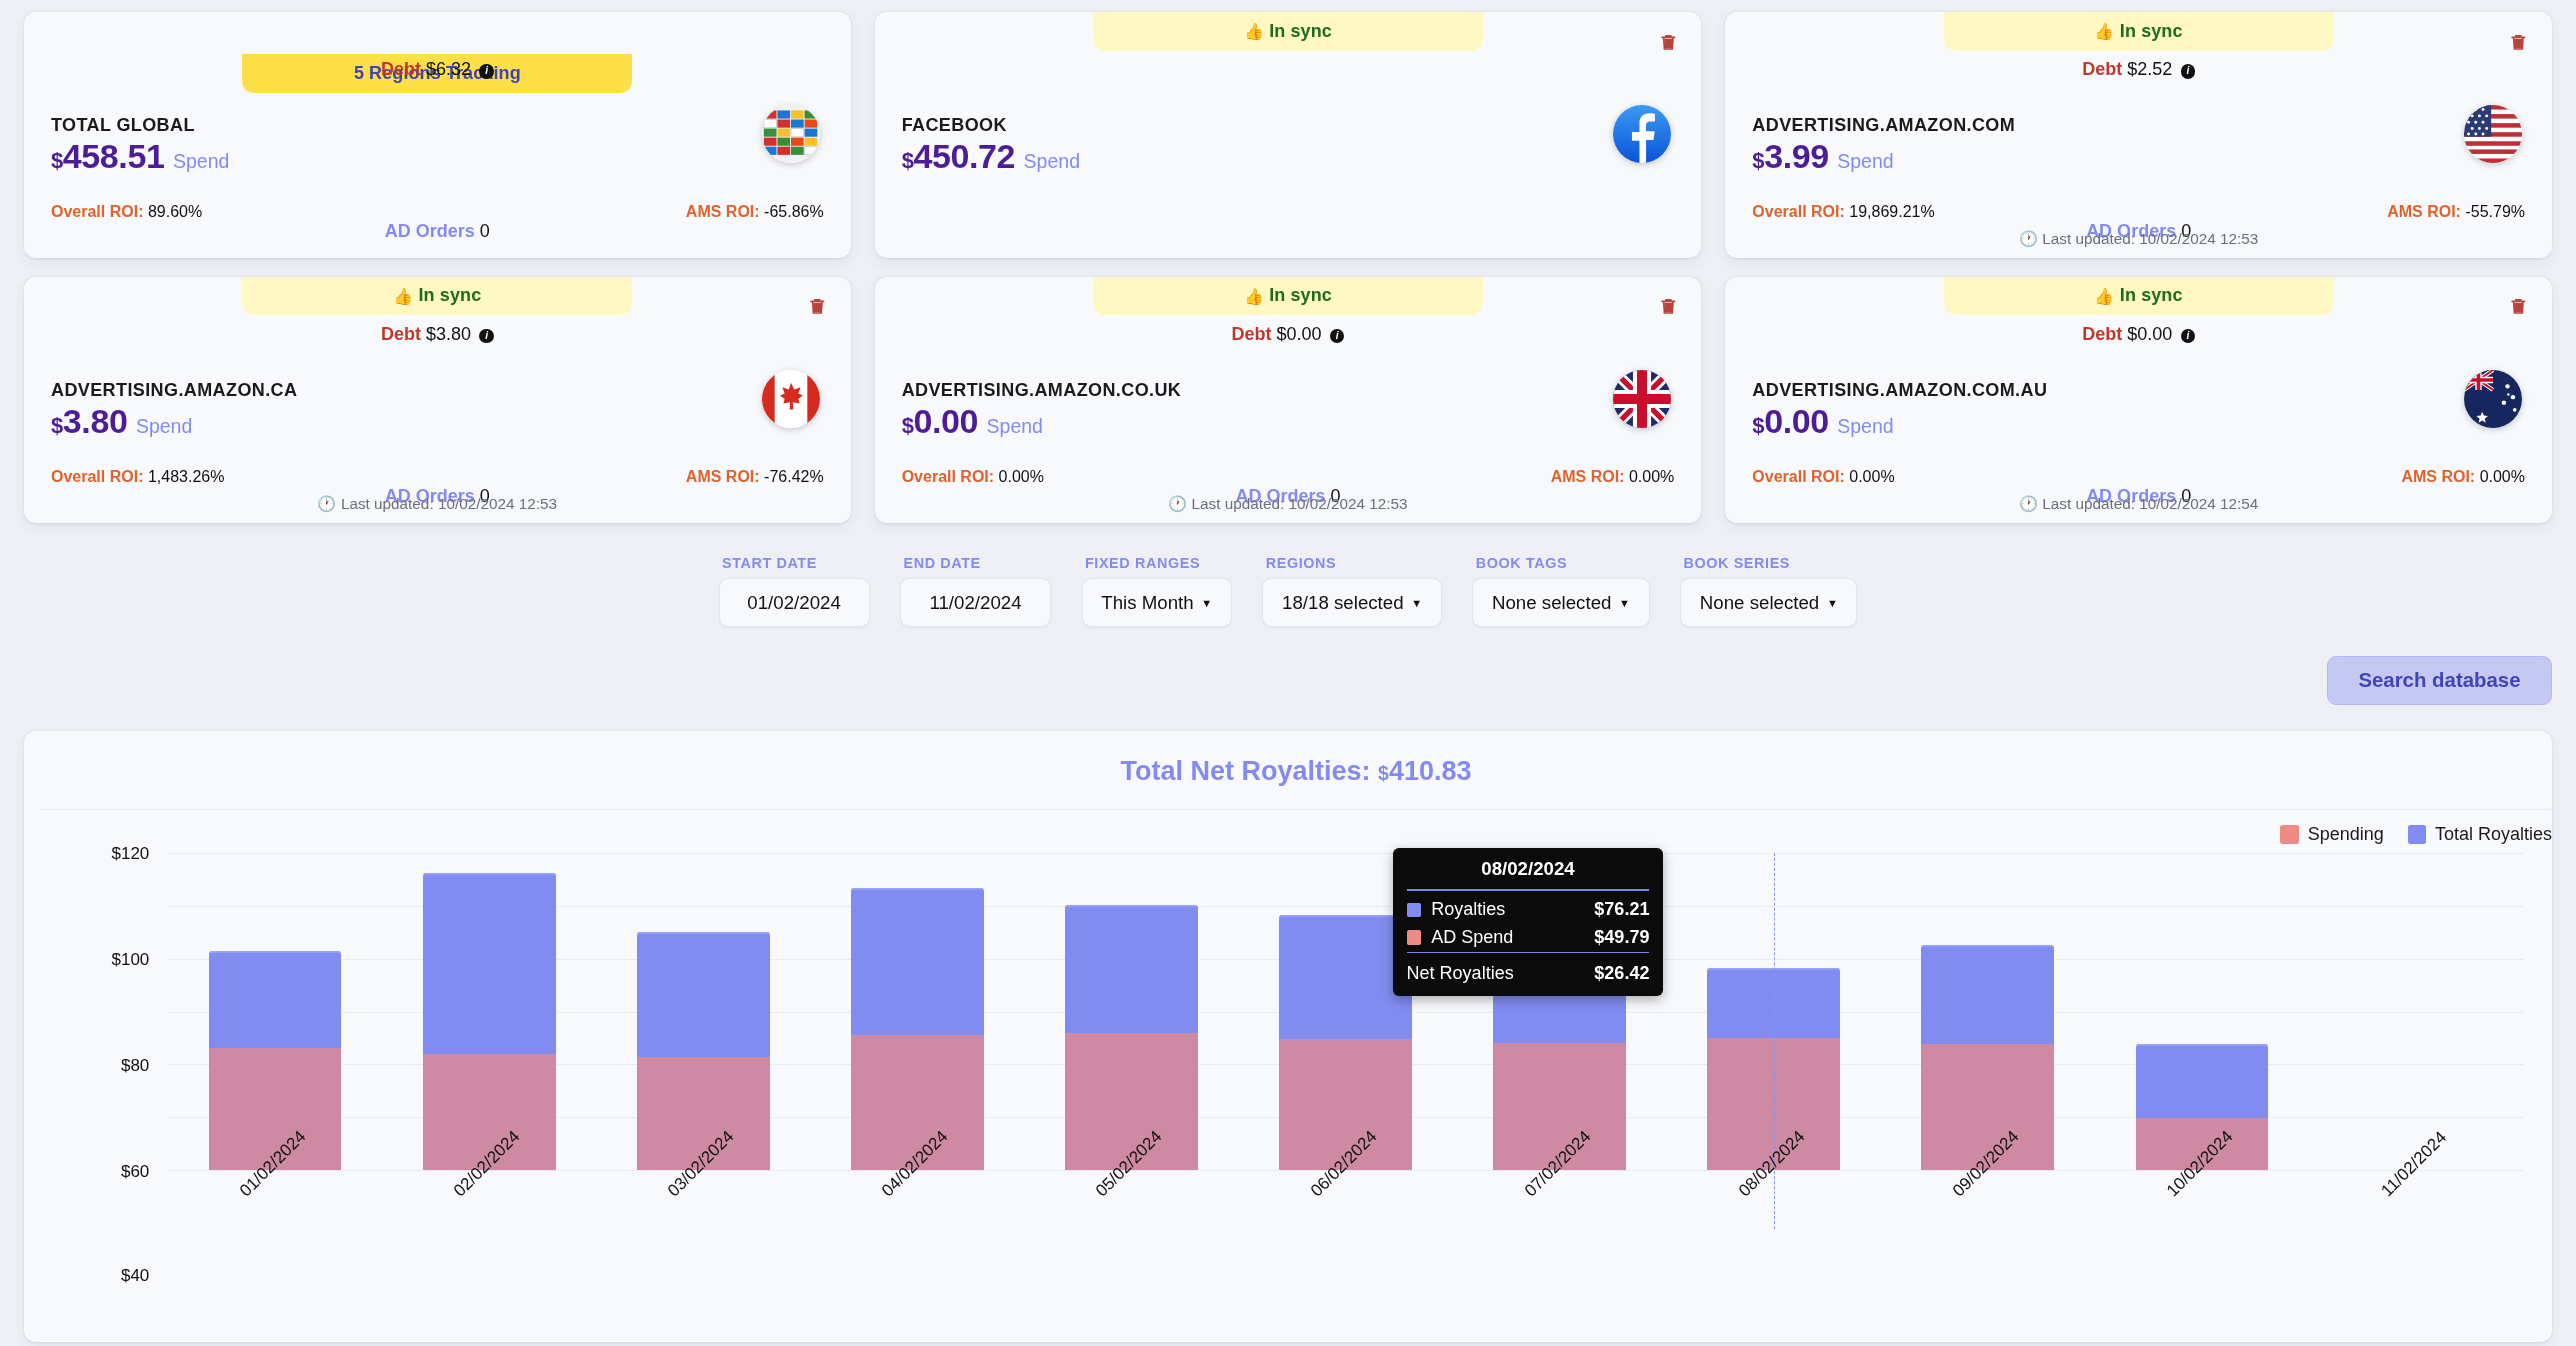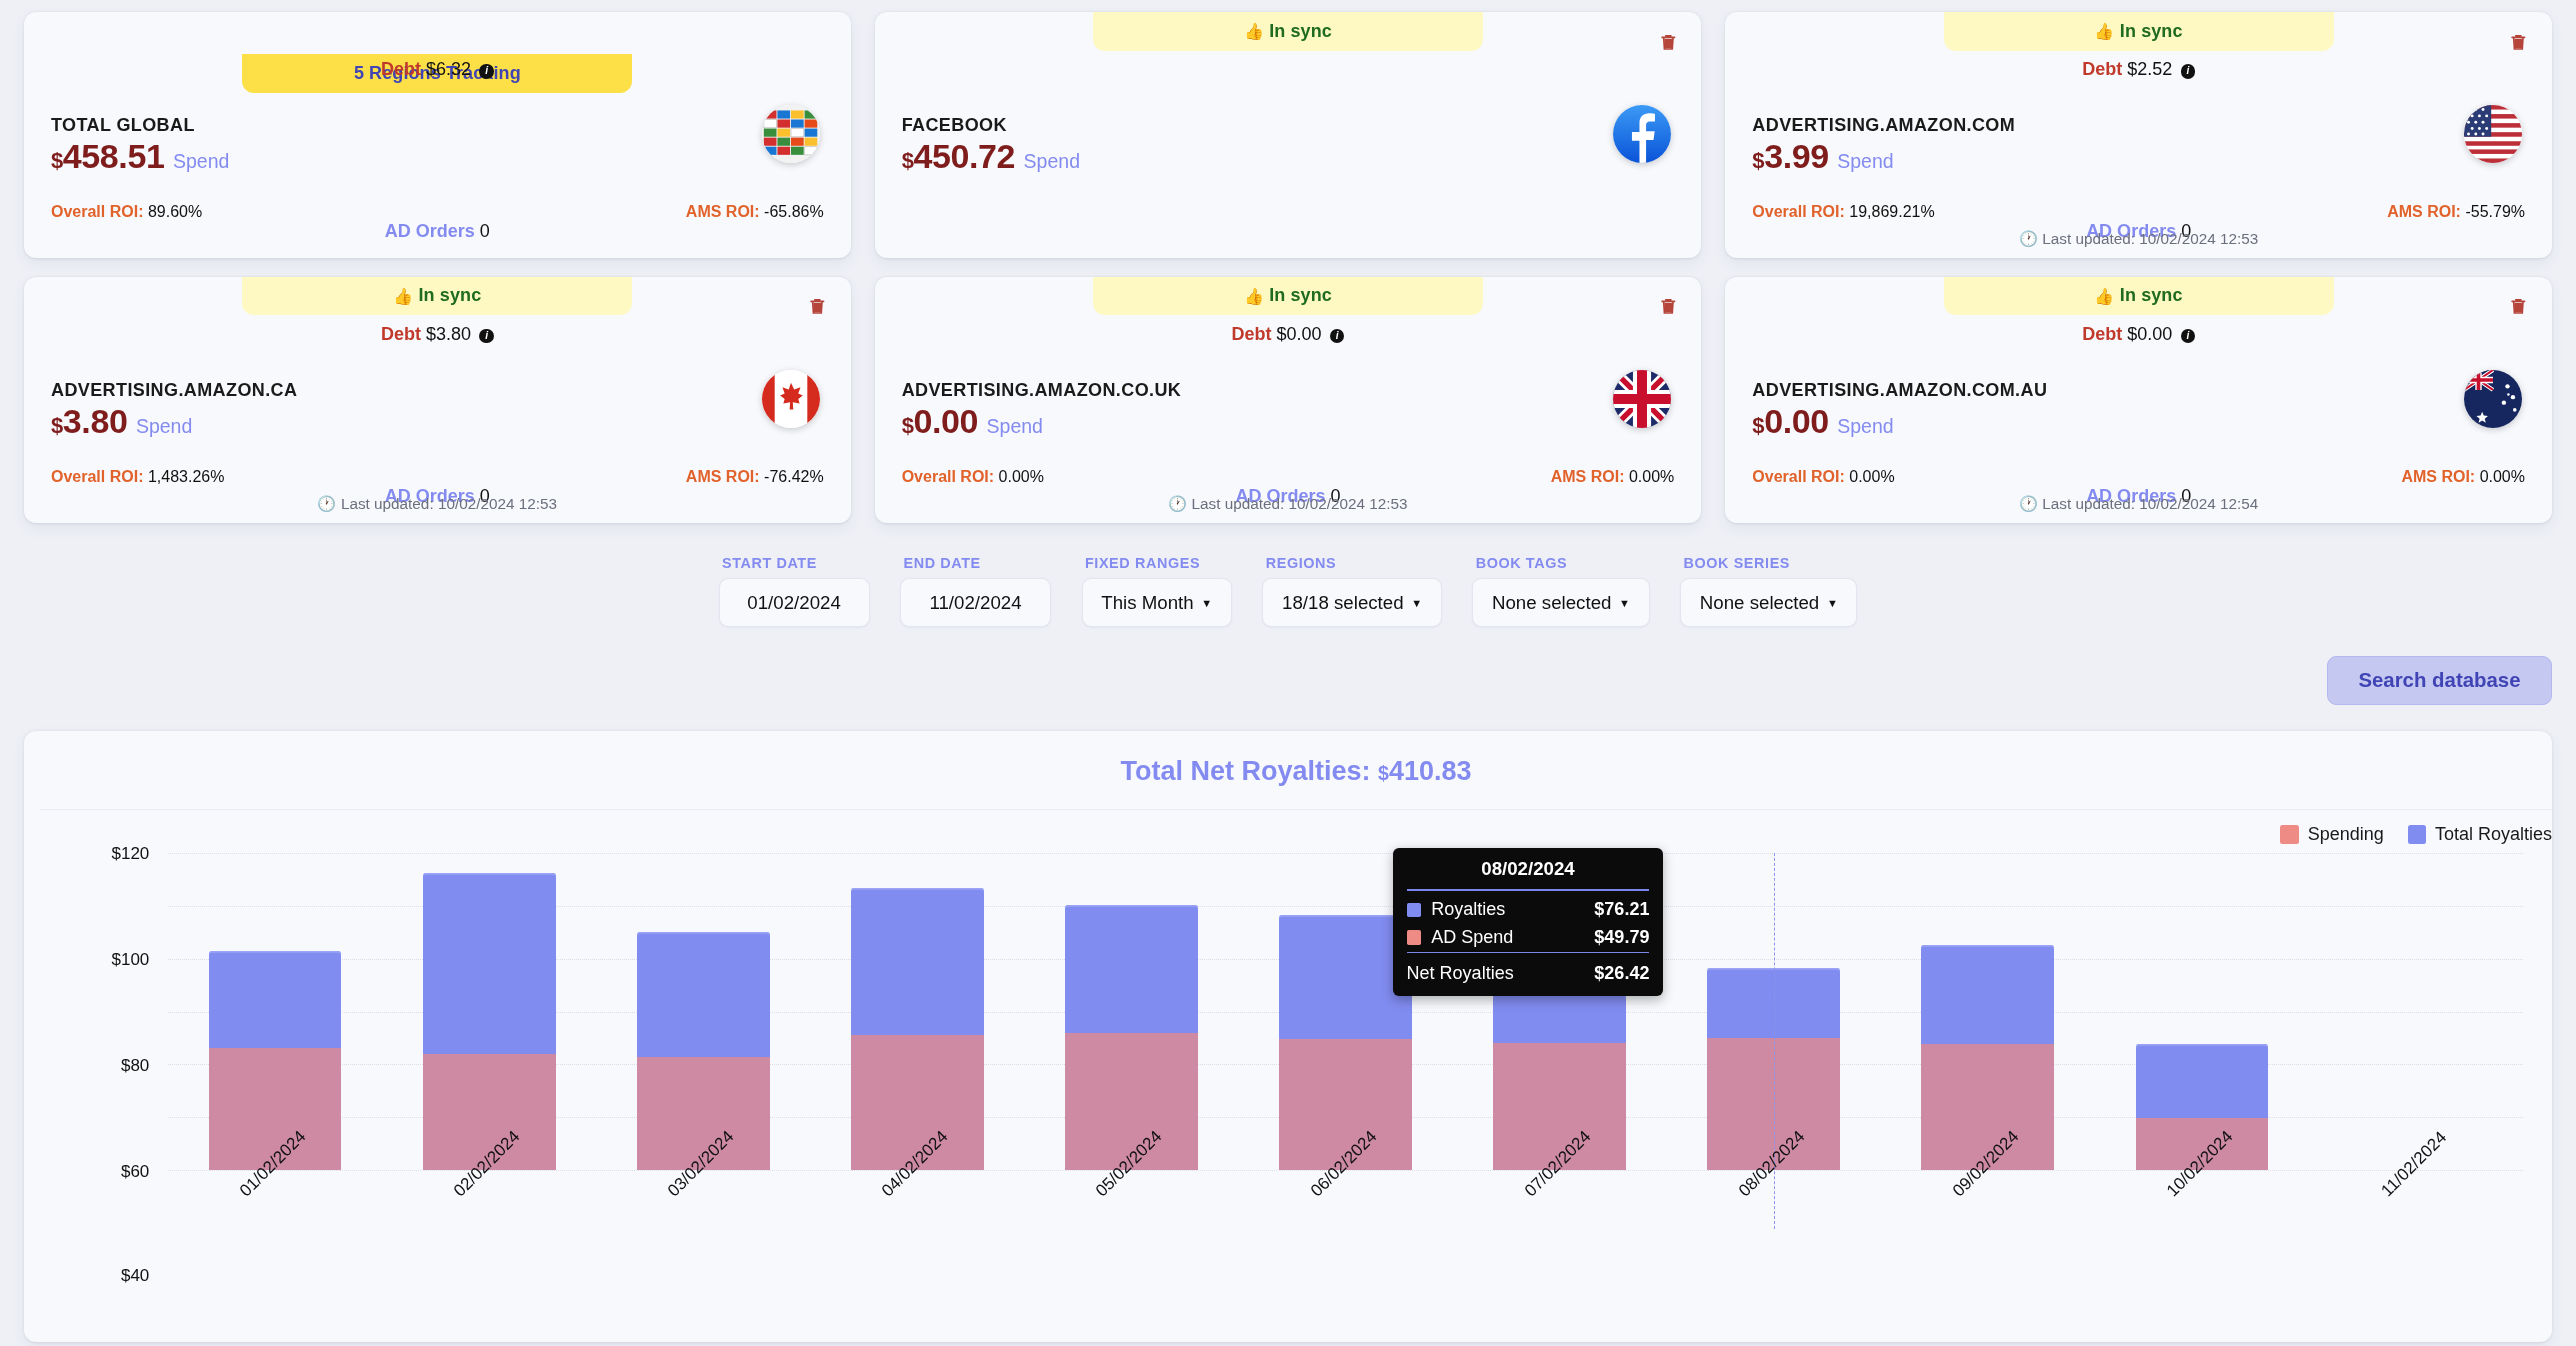--- a/index.html
+++ b/index.html
@@ -65,21 +65,21 @@
   }
 
   .acct-name {
     position: absolute; top: 103px; left: 27px;
     font-size: 18px; font-weight: 700; letter-spacing: 0.4px; color: #1a1a1a;
   }
   .spend-row {
     position: absolute; top: 125px; left: 27px;
     display: flex; align-items: baseline; gap: 8.5px;
   }
-  .spend-amt { font-size: 34px; font-weight: 700; color: #7f1d1d; letter-spacing: -0.4px; }
+  .spend-amt { font-size: 34px; font-weight: 700; color: #4c1d95; letter-spacing: -0.4px; }
   .spend-amt .cur { font-size: 22px; font-weight: 600; }
   .spend-lbl { font-size: 19.5px; color: #838bf0; }
 
   .flag {
     position: absolute; top: 93px; right: 30.5px;
     width: 58px; height: 58px; border-radius: 50%;
     overflow: hidden;
     box-shadow: 0 1.7px 7.6px rgba(0,0,0,.20);
     background: #fff;
   }

